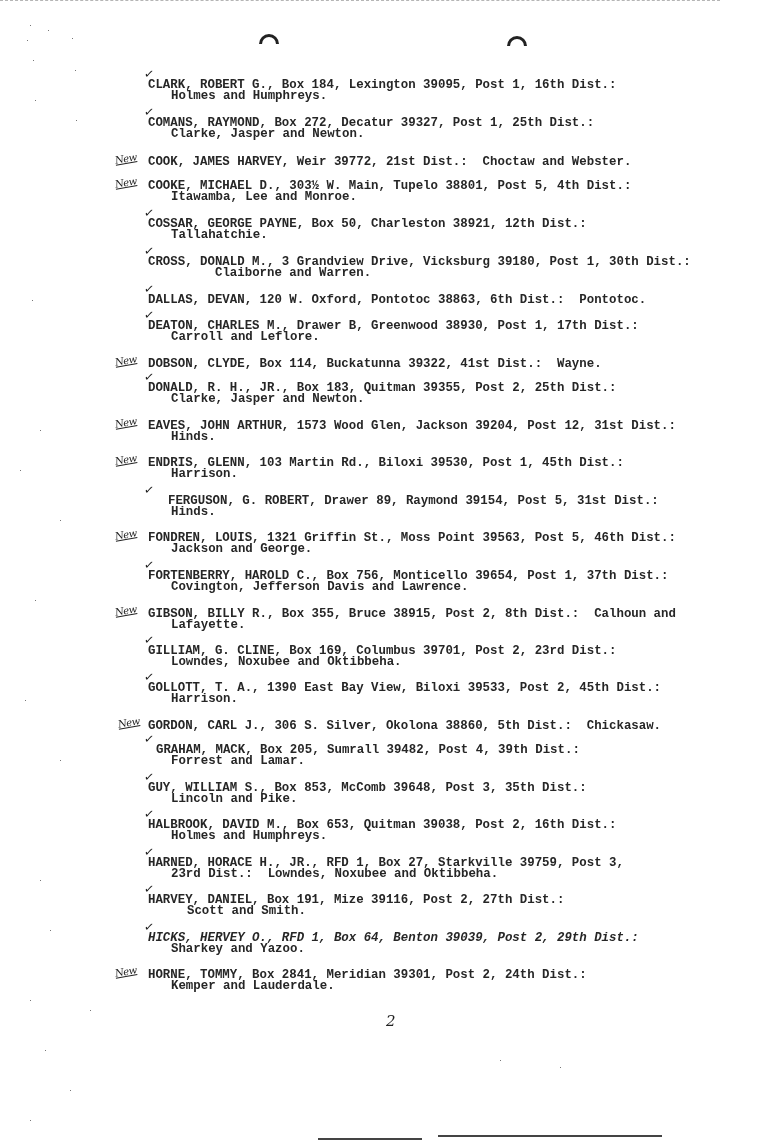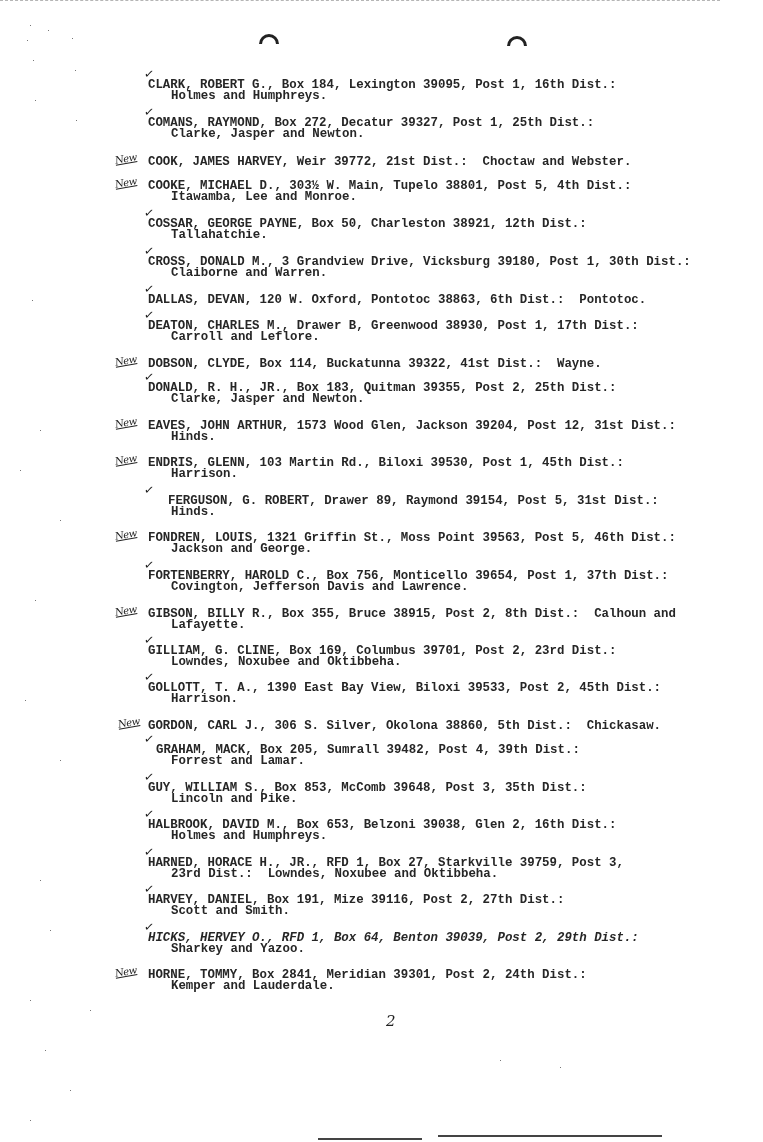--- a/index.html
+++ b/index.html
@@ -69,21 +69,21 @@
       <div class="line l2" style="top: 11px;">Itawamba, Lee and Monroe.</div>
     </div>
     <div class="entry" style="top: 218px;">
       <span class="mark-check" style="left: 144px; top: -11px;">✓</span>
       <div class="line l1" style="top: 0px;">COSSAR, GEORGE PAYNE, Box 50, Charleston 38921, 12th Dist.:</div>
       <div class="line l2" style="top: 11px;">Tallahatchie.</div>
     </div>
     <div class="entry" style="top: 256px;">
       <span class="mark-check" style="left: 144px; top: -11px;">✓</span>
       <div class="line l1" style="top: 0px;">CROSS, DONALD M., 3 Grandview Drive, Vicksburg 39180, Post 1, 30th Dist.:</div>
-      <div class="line l2" style="top: 11px;">Claiborne and Warren.</div>
+      <div class="line l2" style="top: 11px; margin-left: 44px;">Claiborne and Warren.</div>
     </div>
     <div class="entry" style="top: 294px;">
       <span class="mark-check" style="left: 144px; top: -11px;">✓</span>
       <div class="line l1" style="top: 0px;">DALLAS, DEVAN, 120 W. Oxford, Pontotoc 38863, 6th Dist.:  Pontotoc.</div>
     </div>
     <div class="entry" style="top: 320px;">
       <span class="mark-check" style="left: 144px; top: -11px;">✓</span>
       <div class="line l1" style="top: 0px;">DEATON, CHARLES M., Drawer B, Greenwood 38930, Post 1, 17th Dist.:</div>
       <div class="line l2" style="top: 11px;">Carroll and Leflore.</div>
     </div>
@@ -145,32 +145,32 @@
       <div class="line l1" style="top: 0px; margin-left: 8px;">GRAHAM, MACK, Box 205, Sumrall 39482, Post 4, 39th Dist.:</div>
       <div class="line l2" style="top: 11px;">Forrest and Lamar.</div>
     </div>
     <div class="entry" style="top: 782px;">
       <span class="mark-check" style="left: 144px; top: -11px;">✓</span>
       <div class="line l1" style="top: 0px;">GUY, WILLIAM S., Box 853, McComb 39648, Post 3, 35th Dist.:</div>
       <div class="line l2" style="top: 11px;">Lincoln and Pike.</div>
     </div>
     <div class="entry" style="top: 819px;">
       <span class="mark-check" style="left: 144px; top: -11px;">✓</span>
-      <div class="line l1" style="top: 0px;">HALBROOK, DAVID M., Box 653, Belzoni 39038, Glen 2, 16th Dist.:</div>
+      <div class="line l1" style="top: 0px;">HALBROOK, DAVID M., Box 653, Quitman 39038, Post 2, 16th Dist.:</div>
       <div class="line l2" style="top: 11px;">Holmes and Humphreys.</div>
     </div>
     <div class="entry" style="top: 857px;">
       <span class="mark-check" style="left: 144px; top: -11px;">✓</span>
       <div class="line l1" style="top: 0px;">HARNED, HORACE H., JR., RFD 1, Box 27, Starkville 39759, Post 3,</div>
       <div class="line l2" style="top: 11px;">23rd Dist.:  Lowndes, Noxubee and Oktibbeha.</div>
     </div>
     <div class="entry" style="top: 894px;">
       <span class="mark-check" style="left: 144px; top: -11px;">✓</span>
       <div class="line l1" style="top: 0px;">HARVEY, DANIEL, Box 191, Mize 39116, Post 2, 27th Dist.:</div>
-      <div class="line l2" style="top: 11px;">Scott and Smith.</div>
+      <div class="line l2" style="top: 11px; margin-left: 16px;">Scott and Smith.</div>
     </div>
     <div class="entry" style="top: 932px;">
       <span class="mark-check" style="left: 144px; top: -11px;">✓</span>
       <div class="line l1" style="top: 0px; font-style: italic;">HICKS, HERVEY O., RFD 1, Box 64, Benton 39039, Post 2, 29th Dist.:</div>
       <div class="line l2" style="top: 11px;">Sharkey and Yazoo.</div>
     </div>
     <div class="entry" style="top: 969px;">
       <span class="mark-new" style="left: 115px; top: -2px;">New</span>
       <div class="line l1" style="top: 0px;">HORNE, TOMMY, Box 2841, Meridian 39301, Post 2, 24th Dist.:</div>
       <div class="line l2" style="top: 11px;">Kemper and Lauderdale.</div>

